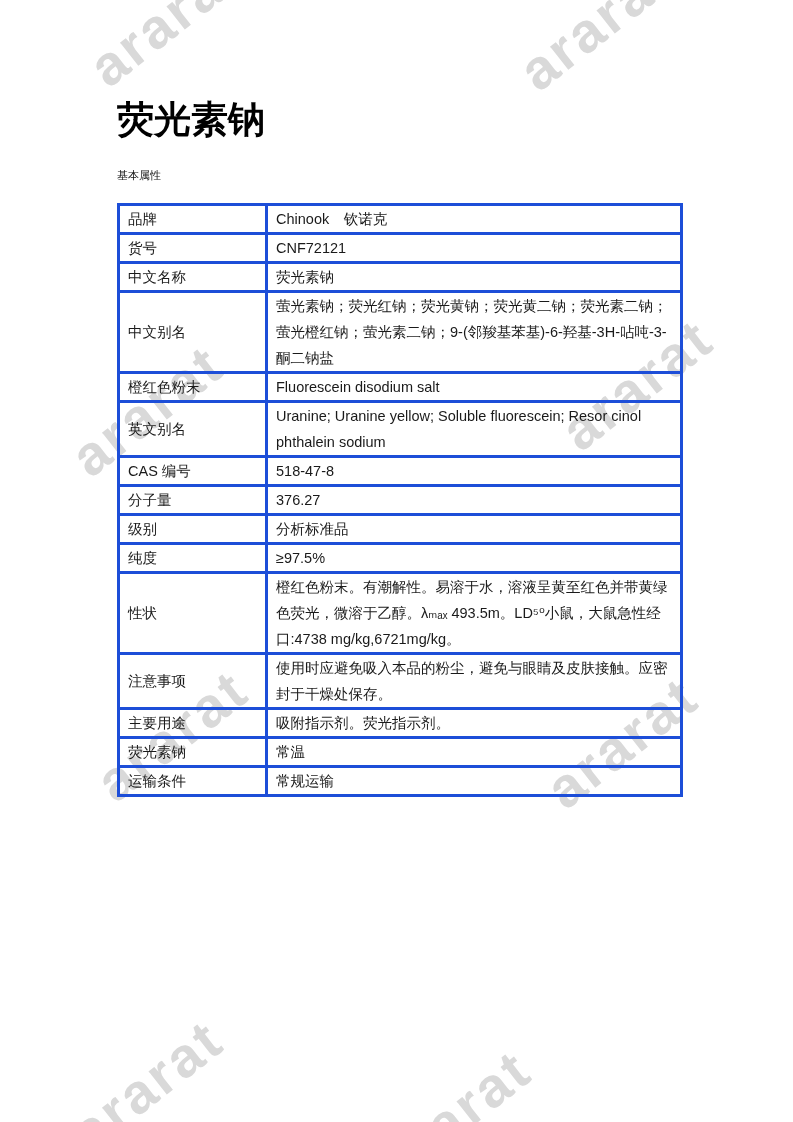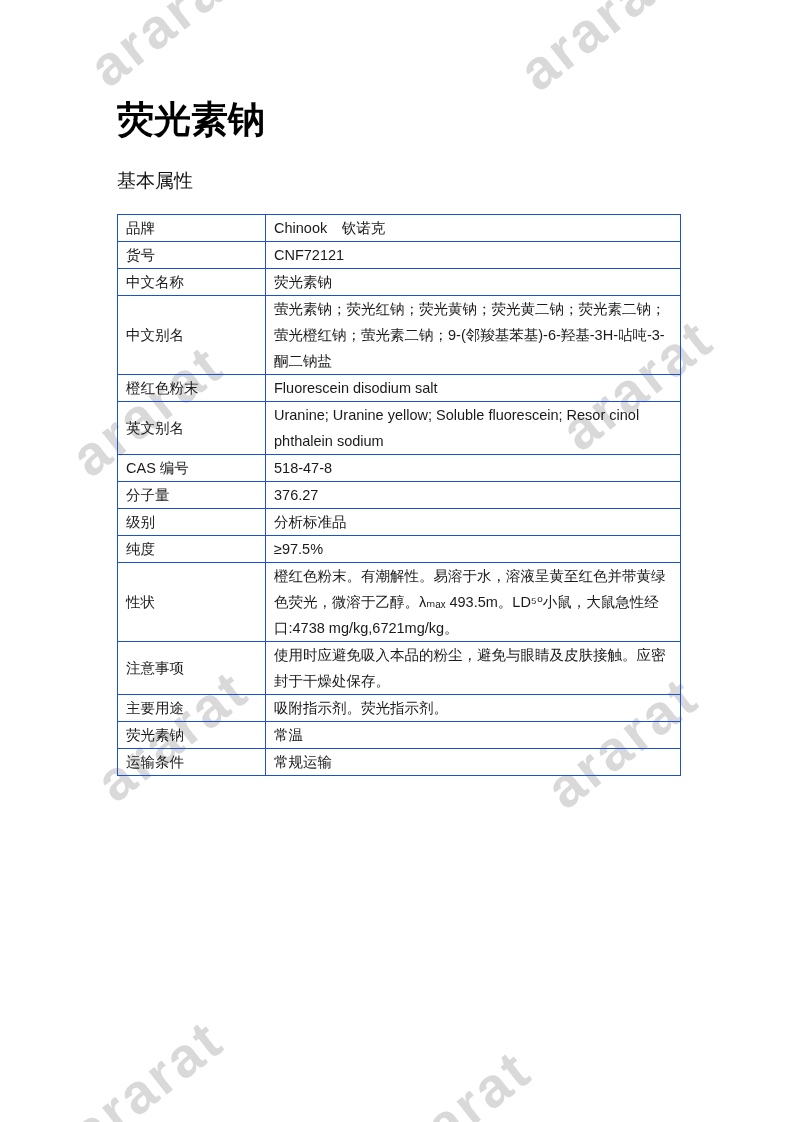--- a/index.html
+++ b/index.html
@@ -51,33 +51,33 @@
   .doc-title {
     margin: 0;
     padding-top: 98px;
     font-size: 37px;
     line-height: 1.2;
     font-weight: 700;
     color: #000000;
   }
   .section-heading {
     margin-top: 26px;
-    font-size: 19px;
+    font-size: 11px;
     font-weight: 400;
     color: #111111;
   }
   table.props {
     margin-top: 20px;
     width: 563px;
     border-collapse: collapse;
     table-layout: fixed;
   }
   table.props td {
     box-sizing: border-box;
-    border: 1px solid #1d4ed8;
+    border: 3px solid #1d4ed8;
     font-size: 14.5px;
     line-height: 26px;
     padding: 0 8px;
     vertical-align: middle;
     color: #1a1a1a;
     word-break: break-word;
   }
   td.cell-label { width: 148px; }
   td.cell-value { width: 415px; padding-left: 7px; }
 </style>

